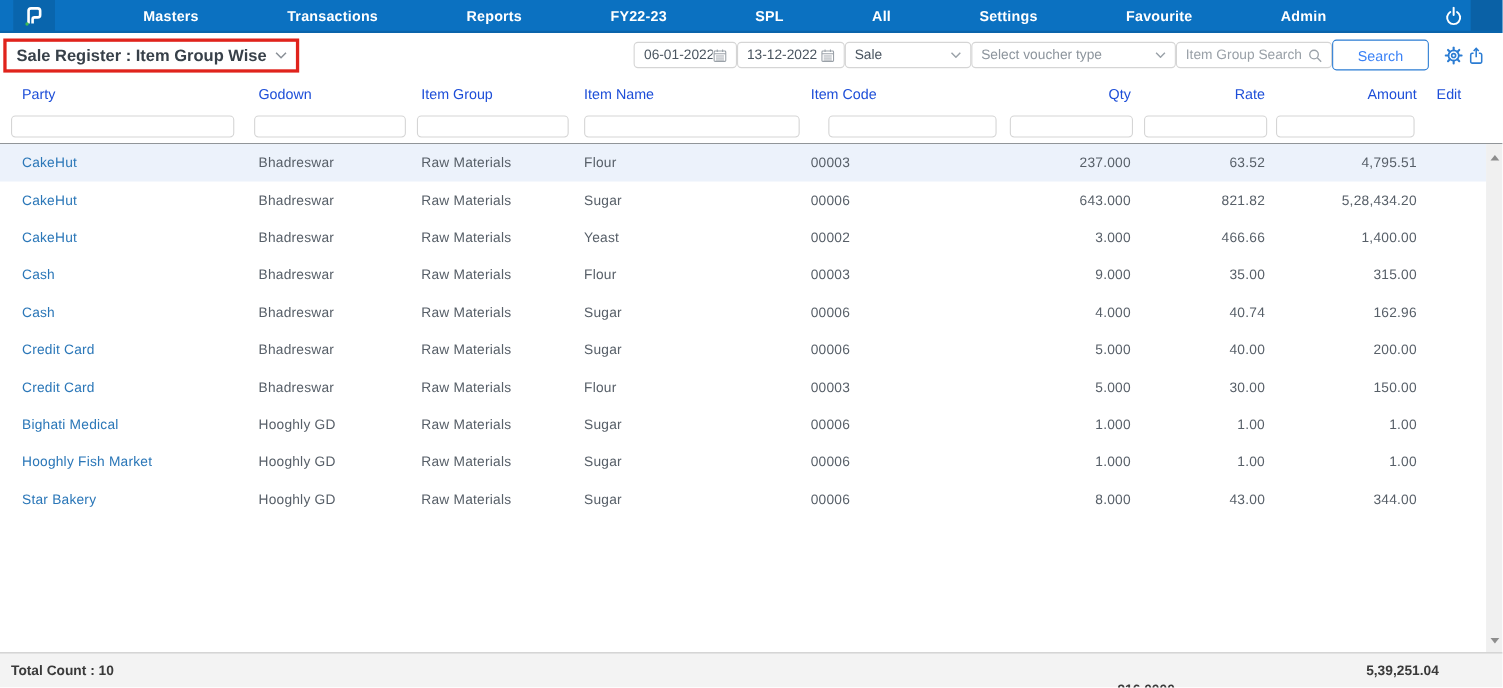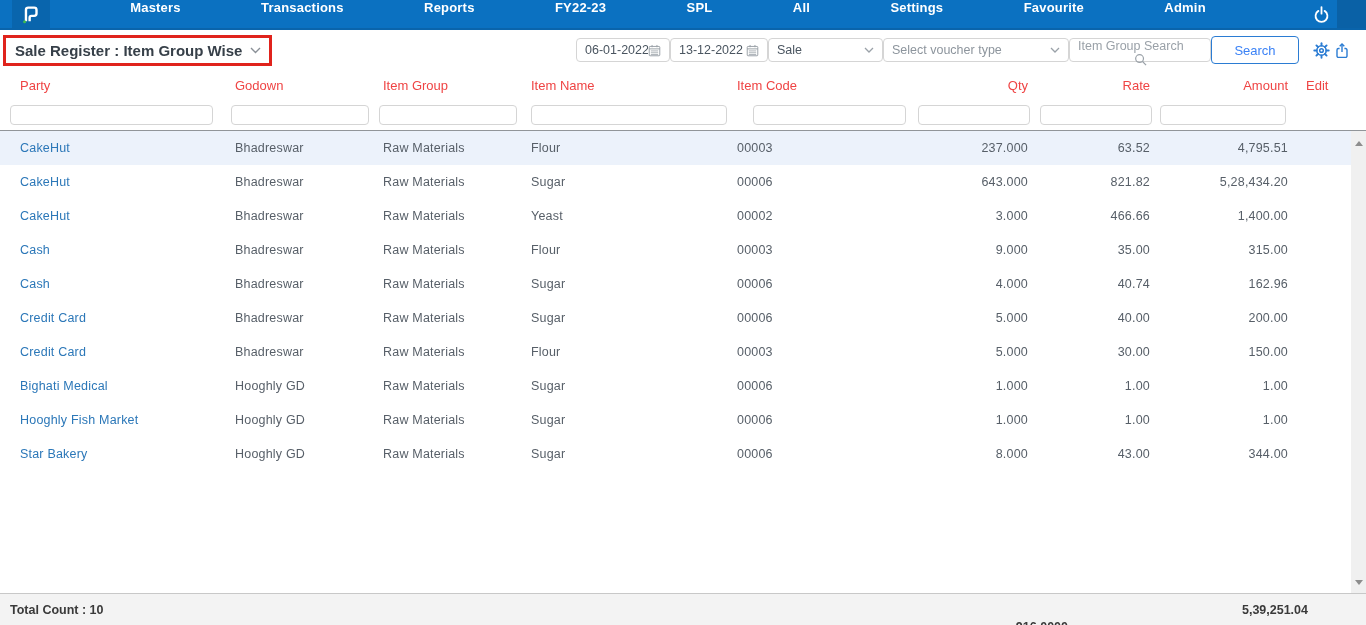--- a/index.html
+++ b/index.html
@@ -1,21 +1,21 @@
 <!DOCTYPE html>
 <html><head>
 <meta charset="utf-8">
 <style>
   * { box-sizing: border-box; margin: 0; padding: 0; }
   html, body { width: 1366px; height: 625px; overflow: hidden;
     font-family: "Liberation Sans", sans-serif; background: #ffffff; }
 
   
   .nav { height: 30px; background: #0b71c1; border-bottom: 2px solid #0a64ab;
-    display: flex; align-items: flex-start; position: relative; }
+    display: flex; align-items: center; position: relative; }
   .logo-tile { width: 38px; height: 28px; margin-left: 12px; background: rgba(0,0,0,0.10);
     display: flex; align-items: center; justify-content: center; cursor: pointer; }
   .nav-items { flex: 1; display: flex; justify-content: space-around;
     padding: 0 120px 0 40px; }
   .nav-item { color: #ffffff; font-size: 13px; font-weight: 600; cursor: pointer;
     letter-spacing: 0.2px; }
   .power-wrap { position: absolute; right: 36px; top: 0; height: 28px;
     display: flex; align-items: center; cursor: pointer; }
   .nav-end-block { position: absolute; right: 0; top: 0; width: 29px; height: 28px;
     background: #0a61a6; }
@@ -29,32 +29,32 @@
   .ctl { height: 24px; border: 1px solid #d5d5d5; border-radius: 4px; background: #fff;
     display: flex; align-items: center; font-size: 12.5px; color: #4a5560; padding: 0 8px; }
   .ctl input { border: none; outline: none; width: 100%; font-size: 12.5px; color: #4a5560;
     font-family: "Liberation Sans", sans-serif; }
   .ctl input::placeholder { color: #9aa1a8; }
   .date-ctl { width: 94px; margin-left: auto; justify-content: space-between; }
   .date-ctl2 { width: 98px; justify-content: space-between; }
   .select-ctl { width: 115px; justify-content: space-between; cursor: pointer; }
   .select-ctl.wide { width: 186px; }
   .select-placeholder { color: #8d959d; }
-  .search-ctl { width: 142px; justify-content: space-between; flex-direction: column; }
+  .search-ctl { width: 142px; justify-content: space-between; }
   .search-ctl2 { width: 140px; justify-content: space-between; }
   .search-btn { height: 28px; width: 88px; border: 1px solid #2b7cd3; border-radius: 4px;
     background: #fff; color: #3b82f6; font-size: 13px; cursor: pointer;
     font-family: "Liberation Sans", sans-serif; }
   .icon-btn { background: none; border: none; cursor: pointer; padding: 2px; }
 
   
   .grid { display: grid;
     grid-template-columns: 215px 148px 148px 206px 183px 122px 122px 138px 48px;
     padding-left: 10px; }
-  .col-head { font-size: 13px; color: #ef4444; padding-left: 10px; }
+  .col-head { font-size: 13px; color: #1d4ed8; padding-left: 10px; }
   .col-head.num { text-align: right; padding-right: 4px; padding-left: 0; }
   .col-head.edit { padding-left: 14px; }
   .head-row { height: 30px; align-items: center; }
   .filter-row { height: 30px; align-items: center; }
   .filter-row input { height: 20px; border: 1px solid #d5d5d5; border-radius: 4px;
     outline: none; font-size: 12px; padding: 0 5px; color: #4a5560;
     font-family: "Liberation Sans", sans-serif; }
   .fi { width: calc(100% - 12px); }
   .fi-mid { width: calc(100% - 10px); margin-left: 6px; }
   .fi-name { width: calc(100% - 10px); margin-left: 10px; }

